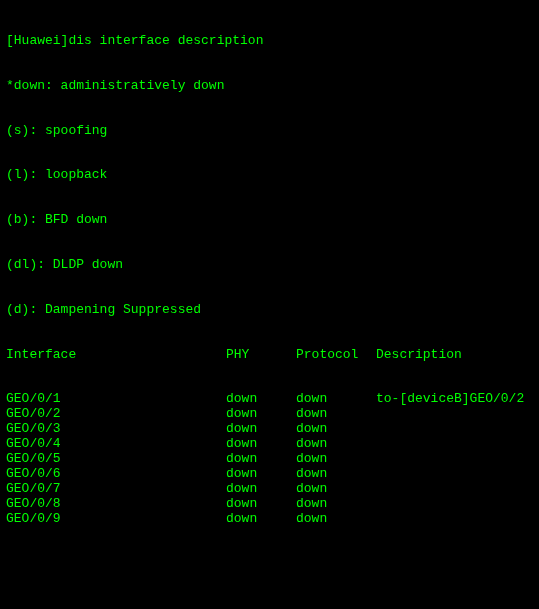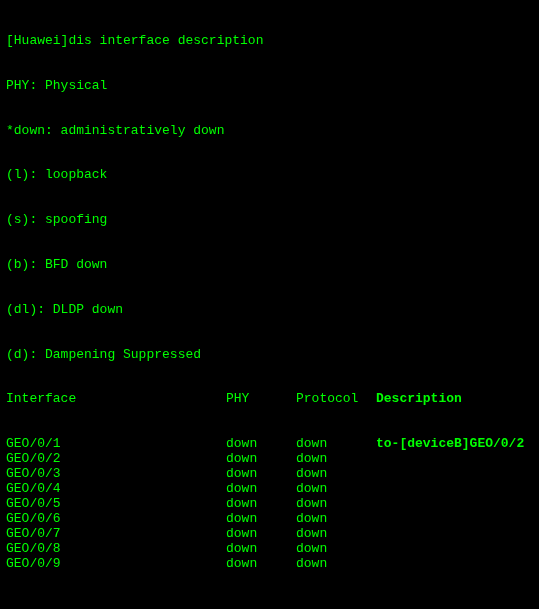--- a/index.html
+++ b/index.html
@@ -33,31 +33,29 @@
       display: inline-block;
       width: 70px;
     }
     .col-protocol {
       display: inline-block;
       width: 80px;
       font-family: Liberation Mono, monospace;
     }
     .col-desc {
       display: inline-block;
-      font-weight: bold;
     }
   </style>
 </head>
 <body>
 
 <div class="terminal">
   <span class="line">[Huawei]dis interface description</span>
-  <span class="line">PHY: Physical</span>
   <span class="line">*down: administratively down</span>
+  <span class="line">(s): spoofing</span>
   <span class="line">(l): loopback</span>
-  <span class="line">(s): spoofing</span>
   <span class="line">(b): BFD down</span>
   <span class="line">(dl): DLDP down</span>
   <span class="line">(d): Dampening Suppressed</span>
   <span class="line"><span class="col-interface">Interface</span><span class="col-phy">PHY</span><span class="col-protocol">Protocol</span><span class="col-desc">Description</span></span>
   <div id="interface-rows"><span class="line"><span class="col-interface">GEO/0/1</span><span class="col-phy">down</span><span class="col-protocol">down</span><span class="col-desc">to-[deviceB]GEO/0/2</span></span><span class="line"><span class="col-interface">GEO/0/2</span><span class="col-phy">down</span><span class="col-protocol">down</span></span><span class="line"><span class="col-interface">GEO/0/3</span><span class="col-phy">down</span><span class="col-protocol">down</span></span><span class="line"><span class="col-interface">GEO/0/4</span><span class="col-phy">down</span><span class="col-protocol">down</span></span><span class="line"><span class="col-interface">GEO/0/5</span><span class="col-phy">down</span><span class="col-protocol">down</span></span><span class="line"><span class="col-interface">GEO/0/6</span><span class="col-phy">down</span><span class="col-protocol">down</span></span><span class="line"><span class="col-interface">GEO/0/7</span><span class="col-phy">down</span><span class="col-protocol">down</span></span><span class="line"><span class="col-interface">GEO/0/8</span><span class="col-phy">down</span><span class="col-protocol">down</span></span><span class="line"><span class="col-interface">GEO/0/9</span><span class="col-phy">down</span><span class="col-protocol">down</span></span></div>
   
 </div>
 
 </body></html>

